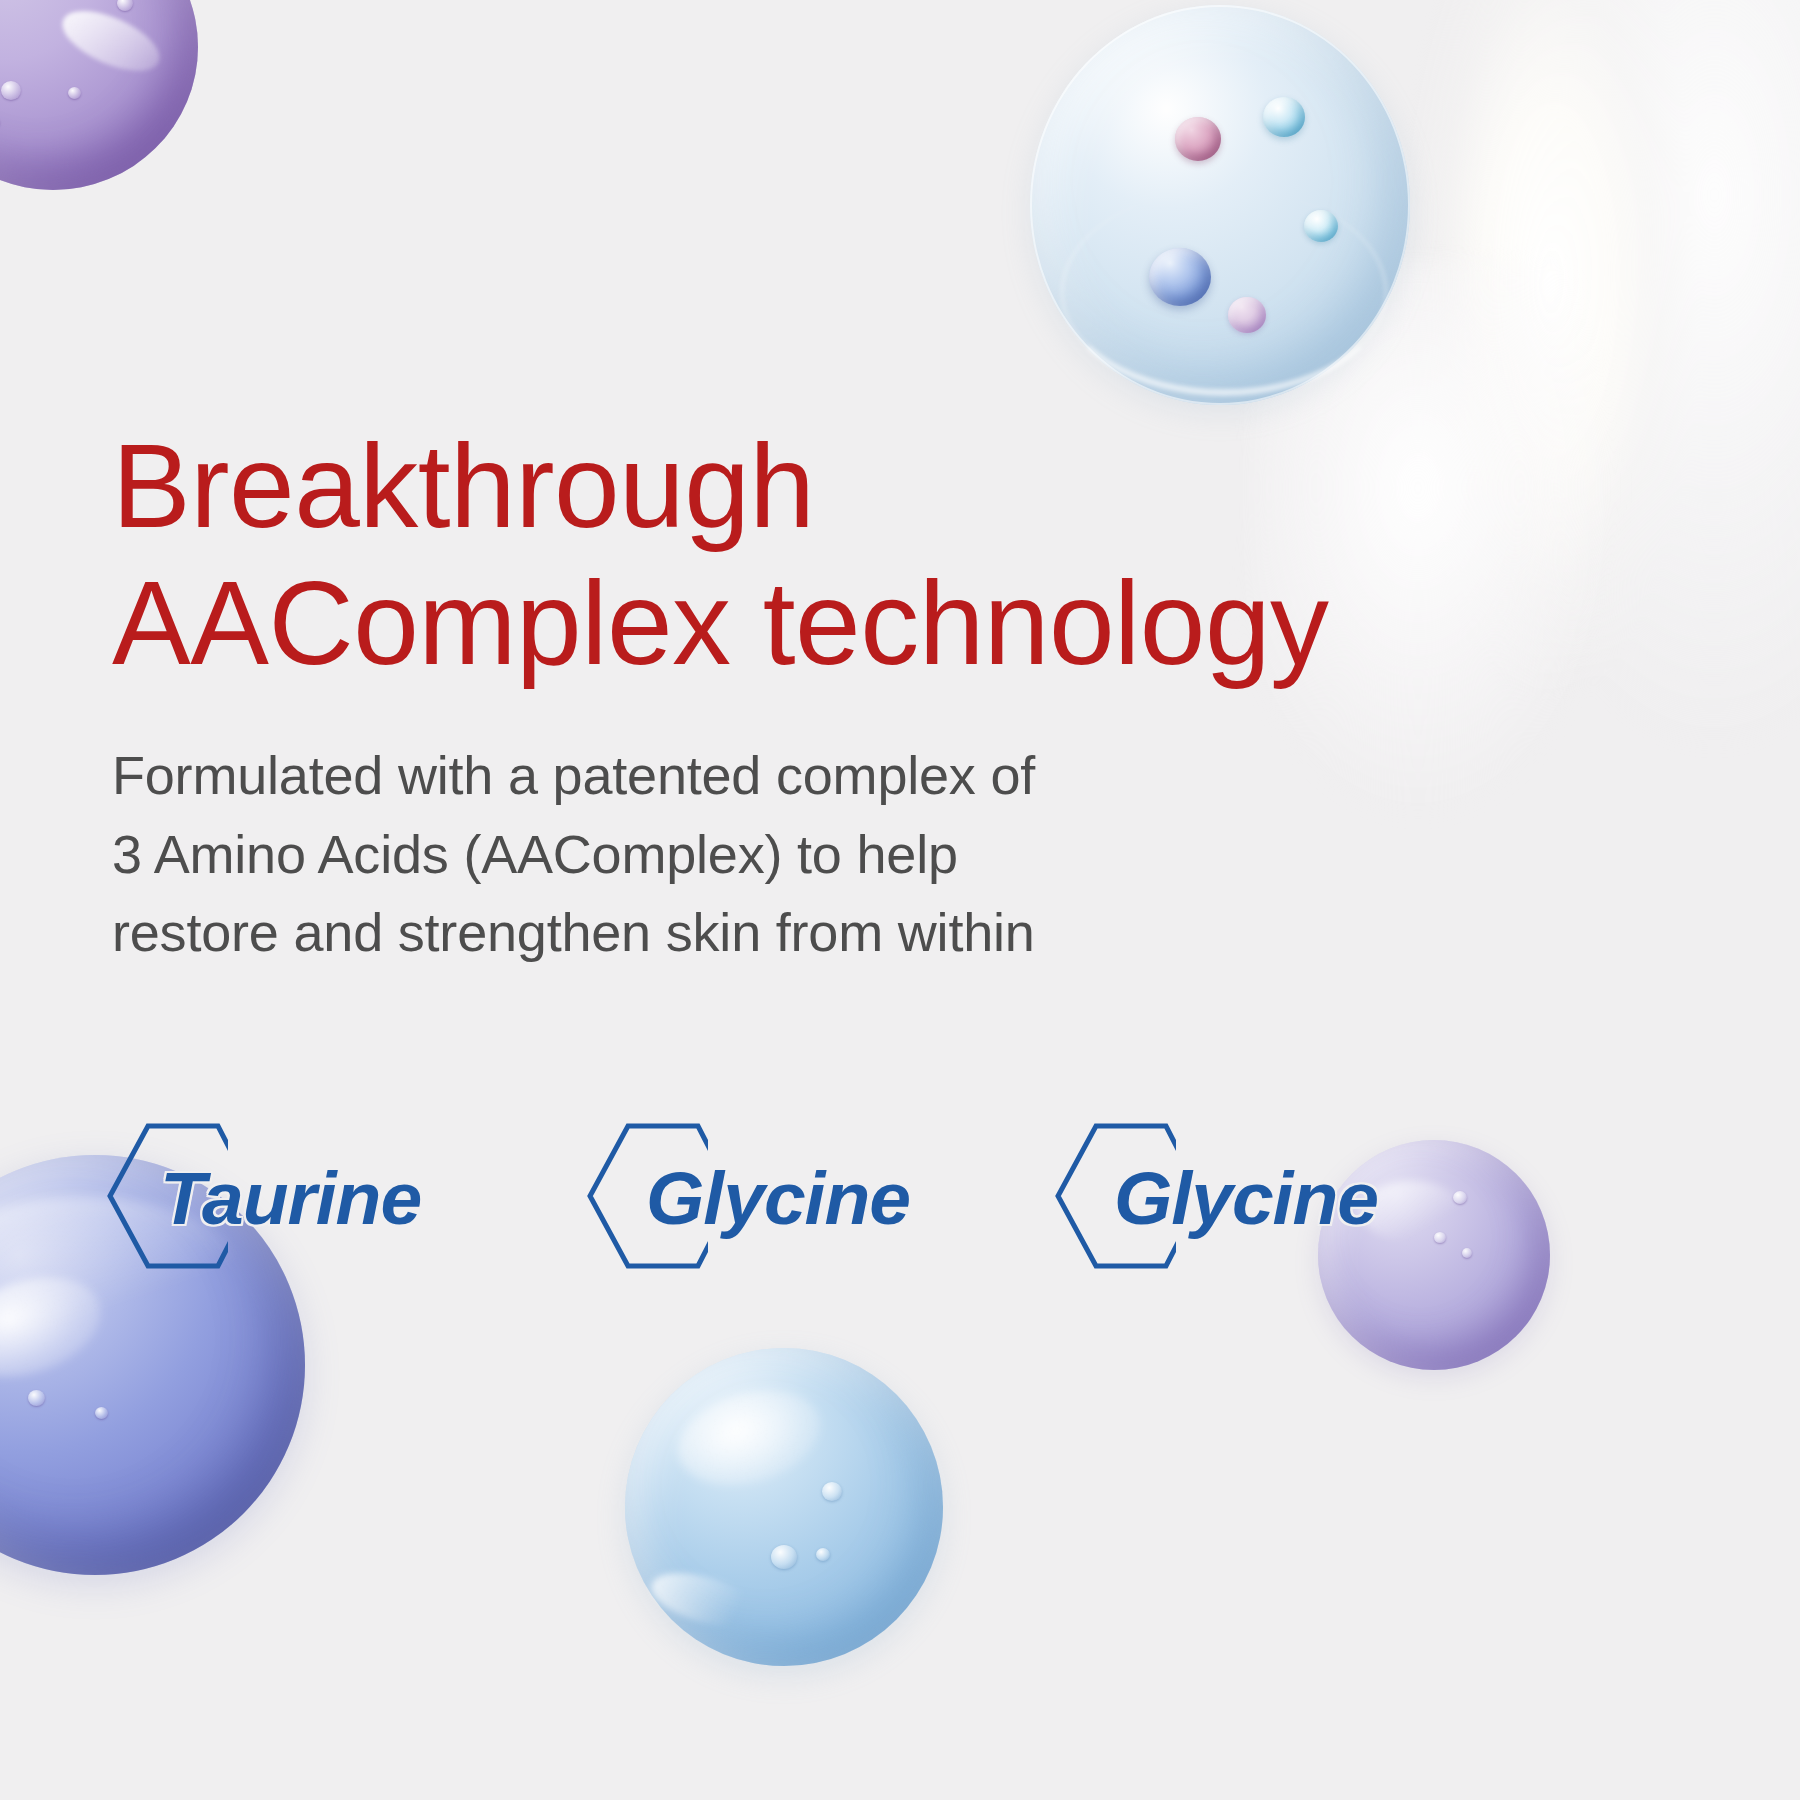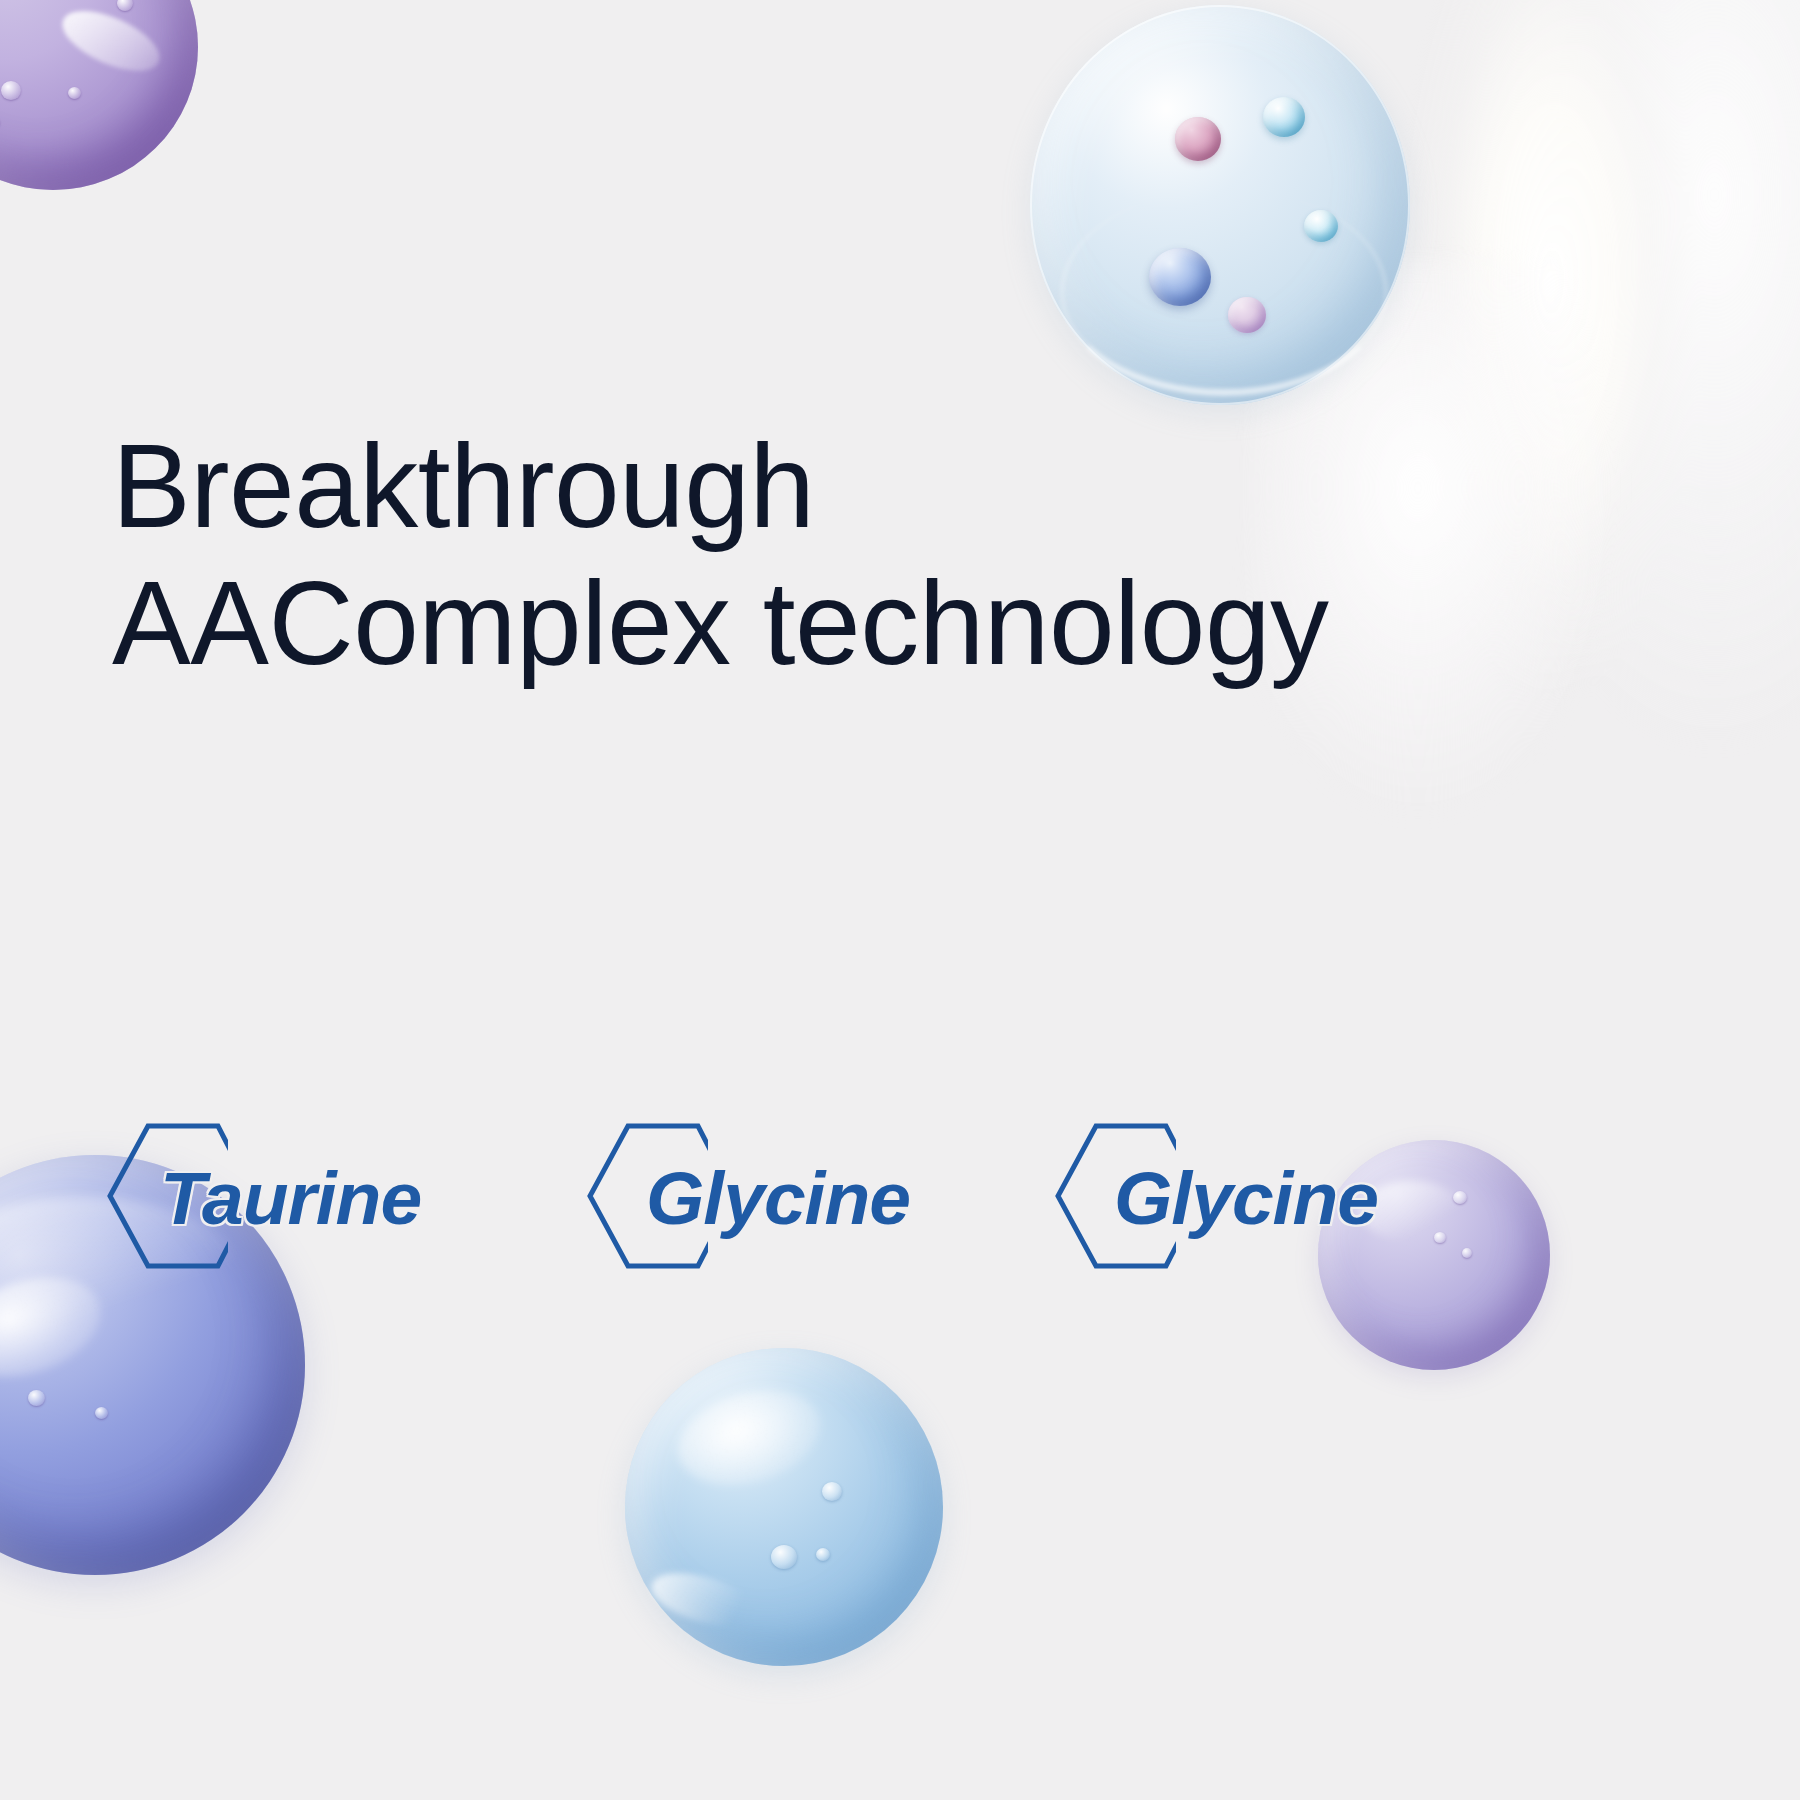--- a/index.html
+++ b/index.html
@@ -241,21 +241,21 @@
     width: 1520px;
   }
 
   h1.headline {
     margin: 0;
     font-family: "Liberation Sans", sans-serif;
     font-weight: 300;
     font-size: 118px;
     line-height: 1.16;
     letter-spacing: -0.5px;
-    color: #0f172a;
+    color: #b91c1c;
     white-space: pre-line;
   }
 
   p.subcopy {
     margin: 44px 0 0 0;
     font-family: "Liberation Sans", sans-serif;
     font-weight: 400;
     font-size: 54px;
     line-height: 1.46;
     letter-spacing: -0.2px;
@@ -357,20 +357,23 @@
       <div class="microdrop" style="left:58%;top:22%;width:14px;height:13px;"></div>
       <div class="microdrop" style="left:50%;top:40%;width:12px;height:11px;"></div>
       <div class="microdrop" style="left:62%;top:47%;width:10px;height:10px;"></div>
     </div>
 
   </div>
 
   <div class="content">
     <h1 class="headline">Breakthrough
 AAComplex technology</h1>
+    <p class="subcopy">Formulated with a patented complex of
+3 Amino Acids (AAComplex) to help
+restore and strengthen skin from within</p>
   </div>
 
   <div class="badge-row">
 
     <div class="badge" id="badge-glycine">
       <svg class="badge-hex" viewBox="0 0 124 148">
         <polygon points="44,4 114,4 150,74 114,144 44,144 6,74" fill="none" stroke="#1f5aa5" stroke-width="5" stroke-linejoin="miter"></polygon>
       </svg>
       <span class="badge-label">Glycine</span>
     </div>

